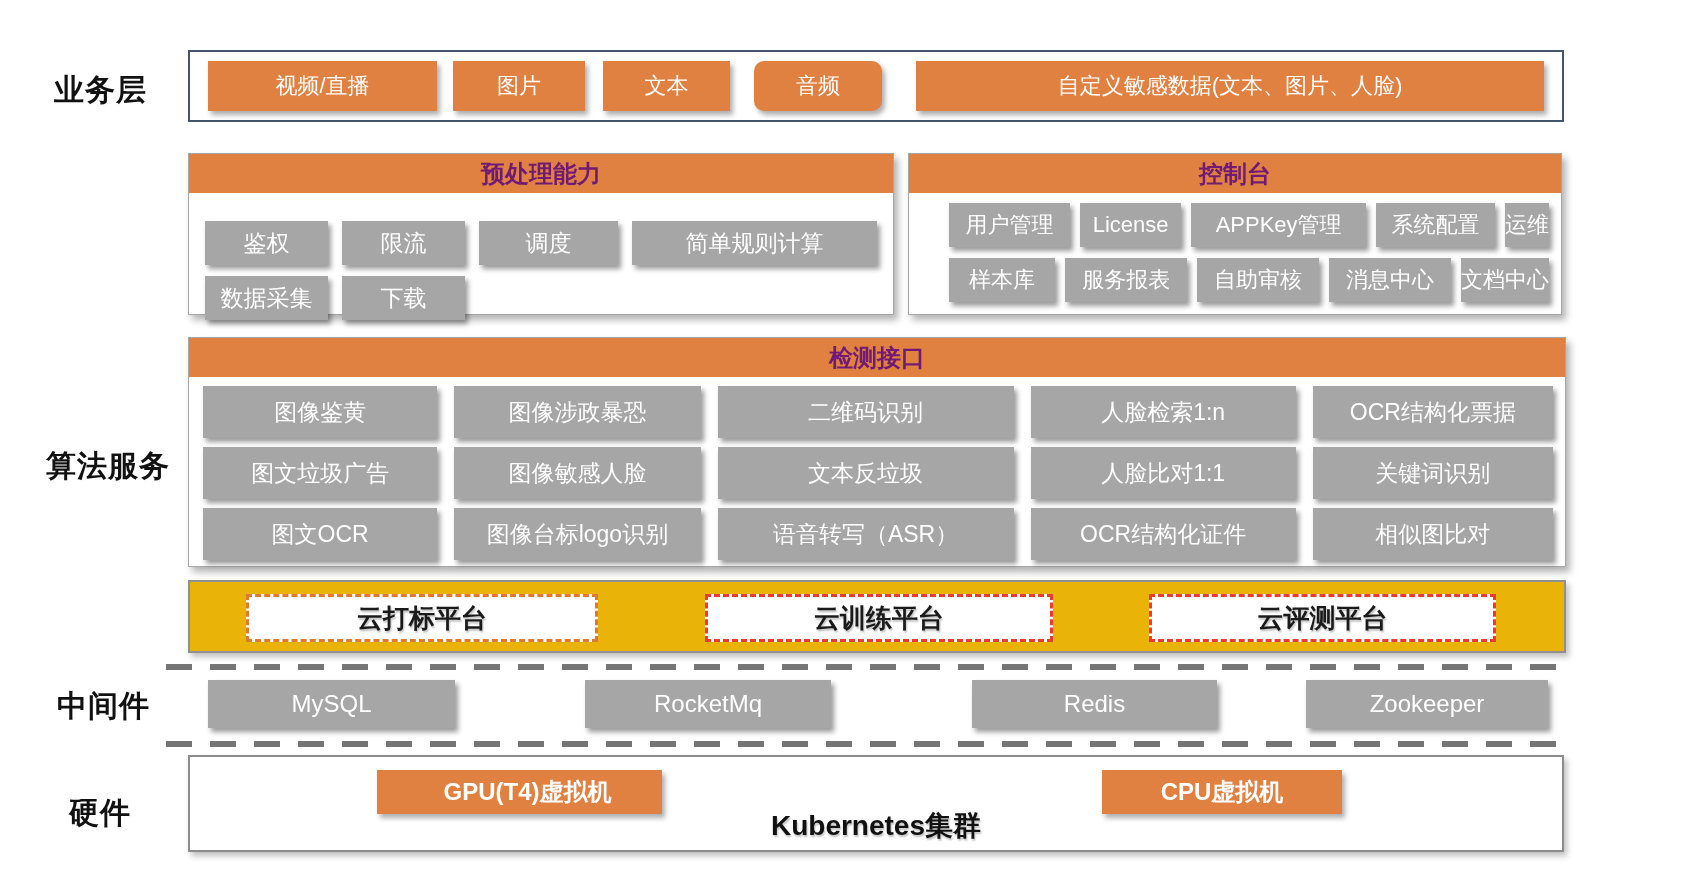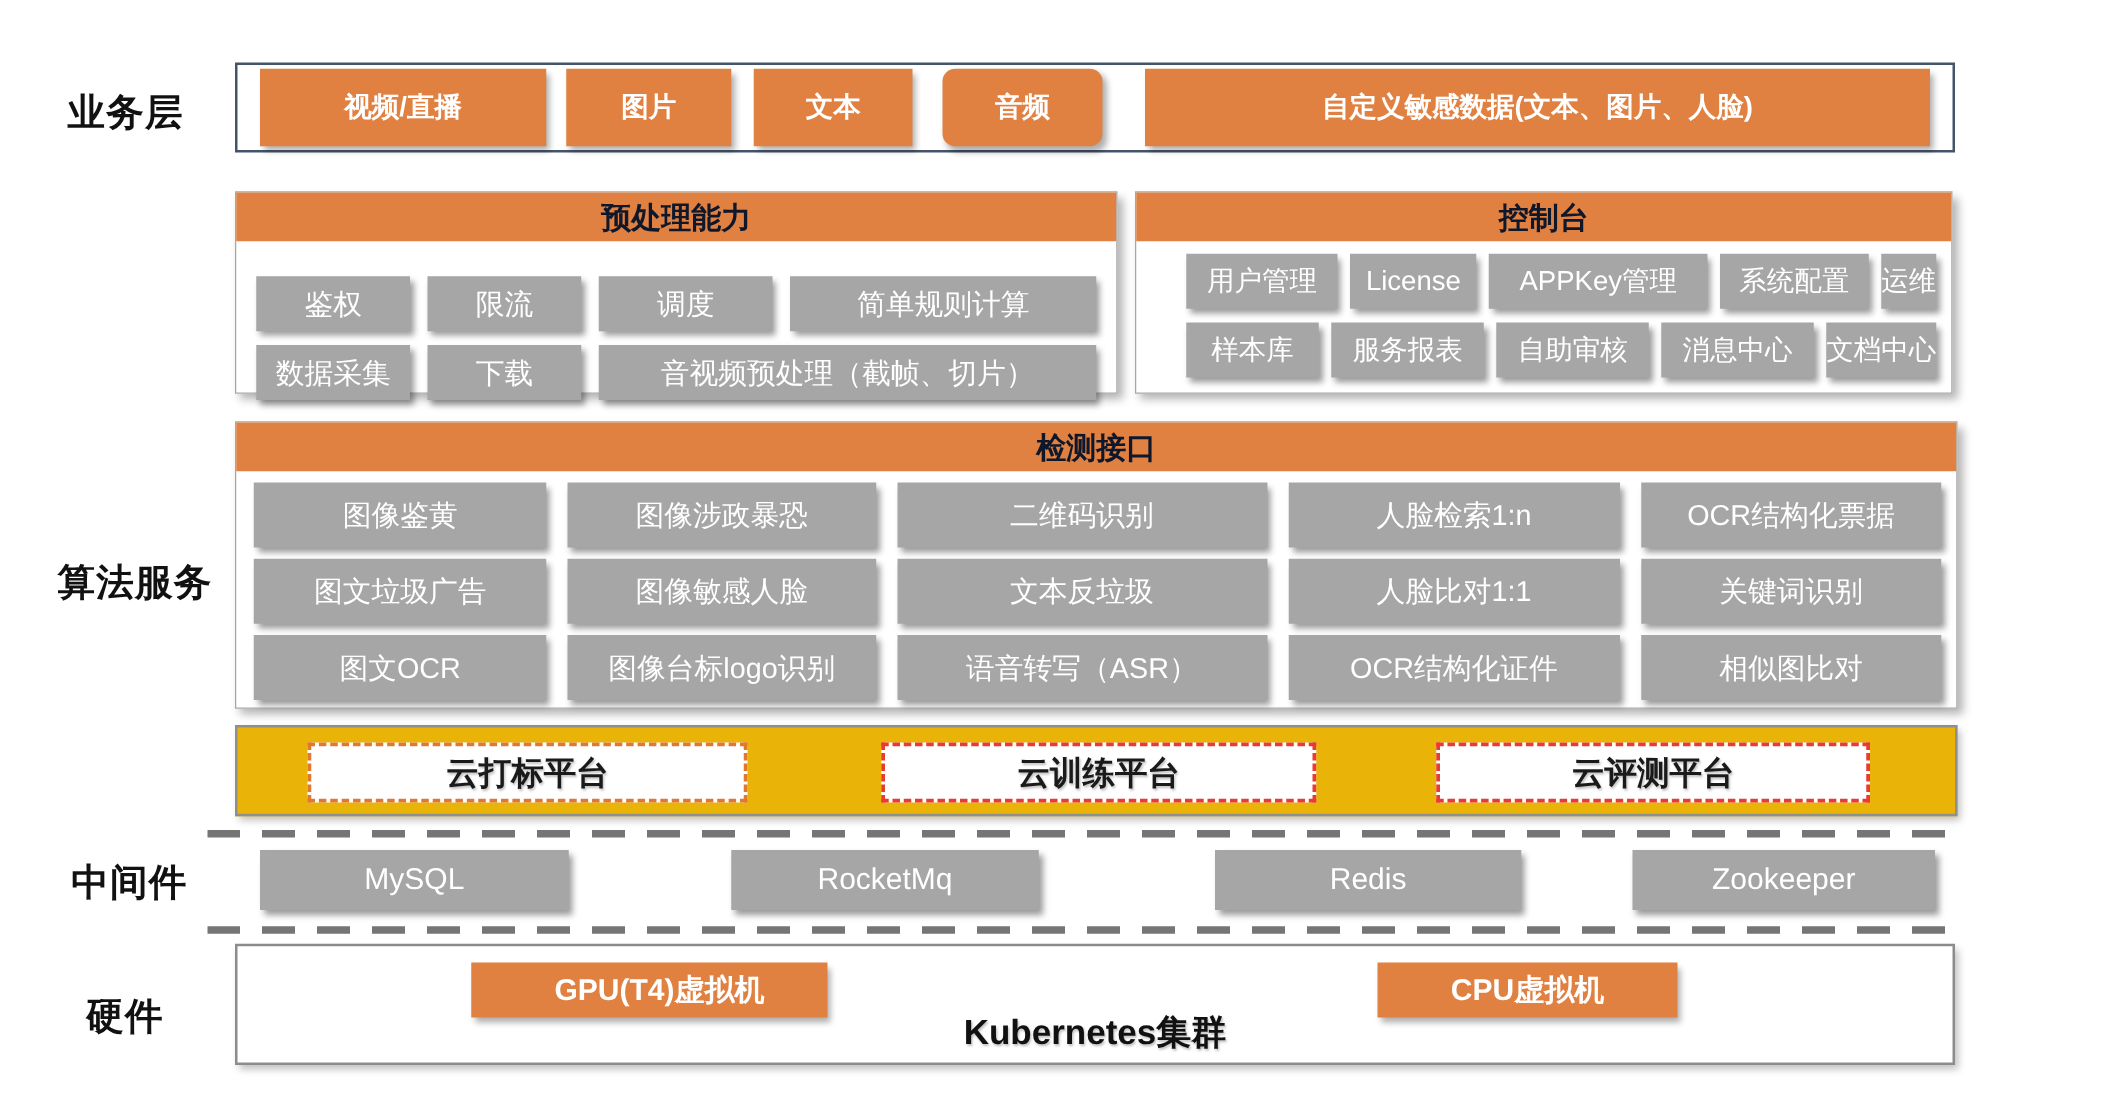--- a/index.html
+++ b/index.html
@@ -6,26 +6,26 @@
   body{font-family:"Liberation Sans","DejaVu Sans",sans-serif;}
   .canvas{position:relative;width:1686px;height:886px;background:#ffffff;overflow:hidden;}
 
   .side-label{position:absolute;font-size:30px;font-weight:bold;color:#111111;letter-spacing:1px;white-space:nowrap;}
 
   
   .biz-box{position:absolute;left:188px;top:50px;width:1376px;height:72px;box-sizing:border-box;
     border:2px solid #44546A;background:#ffffff;display:flex;align-items:center;padding:0 18px;}
   .orange-btn{background:#E08142;color:#ffffff;display:flex;align-items:center;justify-content:center;
     box-shadow:3px 4px 5px rgba(0,0,0,0.32);white-space:nowrap;}
-  .biz-btn{height:62px;font-size:22px;font-weight:bold;}
+  .biz-btn{height:50px;font-size:22px;font-weight:normal;}
 
   
   .panel{position:absolute;background:#ffffff;border:1px solid #A6A6A6;box-sizing:border-box;
     box-shadow:4px 5px 7px rgba(0,0,0,0.30);}
-  .panel-header{background:#E08142;color:#0f172a;font-size:24px;font-weight:bold;
+  .panel-header{background:#E08142;color:#701a75;font-size:24px;font-weight:bold;
     display:flex;align-items:center;justify-content:center;}
   .gray-btn{background:#A6A6A6;color:#ffffff;display:flex;align-items:center;justify-content:center;
     box-shadow:3px 4px 5px rgba(0,0,0,0.40);font-size:23px;white-space:nowrap;}
 
   .pp-body{display:flex;flex-direction:column;gap:11px;padding:28px 16px;}
   .pp-row{display:flex;gap:14px;}
   .pp-row .gray-btn{height:44px;}
 
   .cs-body{display:flex;flex-direction:column;gap:11px;padding:10px 12px;}
   .cs-row{display:flex;gap:10px;padding-left:28px;}
@@ -76,21 +76,20 @@
     <div class="pp-body">
       <div class="pp-row">
         <div class="gray-btn" style="width:123px;">鉴权</div>
         <div class="gray-btn" style="width:123px;">限流</div>
         <div class="gray-btn" style="width:139px;">调度</div>
         <div class="gray-btn" style="flex:1;">简单规则计算</div>
       </div>
       <div class="pp-row">
         <div class="gray-btn" style="width:123px;">数据采集</div>
         <div class="gray-btn" style="width:123px;">下载</div>
-        <div class="gray-btn" style="flex:1;">音视频预处理（截帧、切片）</div>
       </div>
     </div>
   </div>
 
   <div class="panel" style="left:908px;top:153px;width:654px;height:162px;">
     <div class="panel-header" style="height:39px;">控制台</div>
     <div class="cs-body">
       <div class="cs-row">
         <div class="gray-btn" style="width:122px;">用户管理</div>
         <div class="gray-btn" style="width:102px;">License</div>

